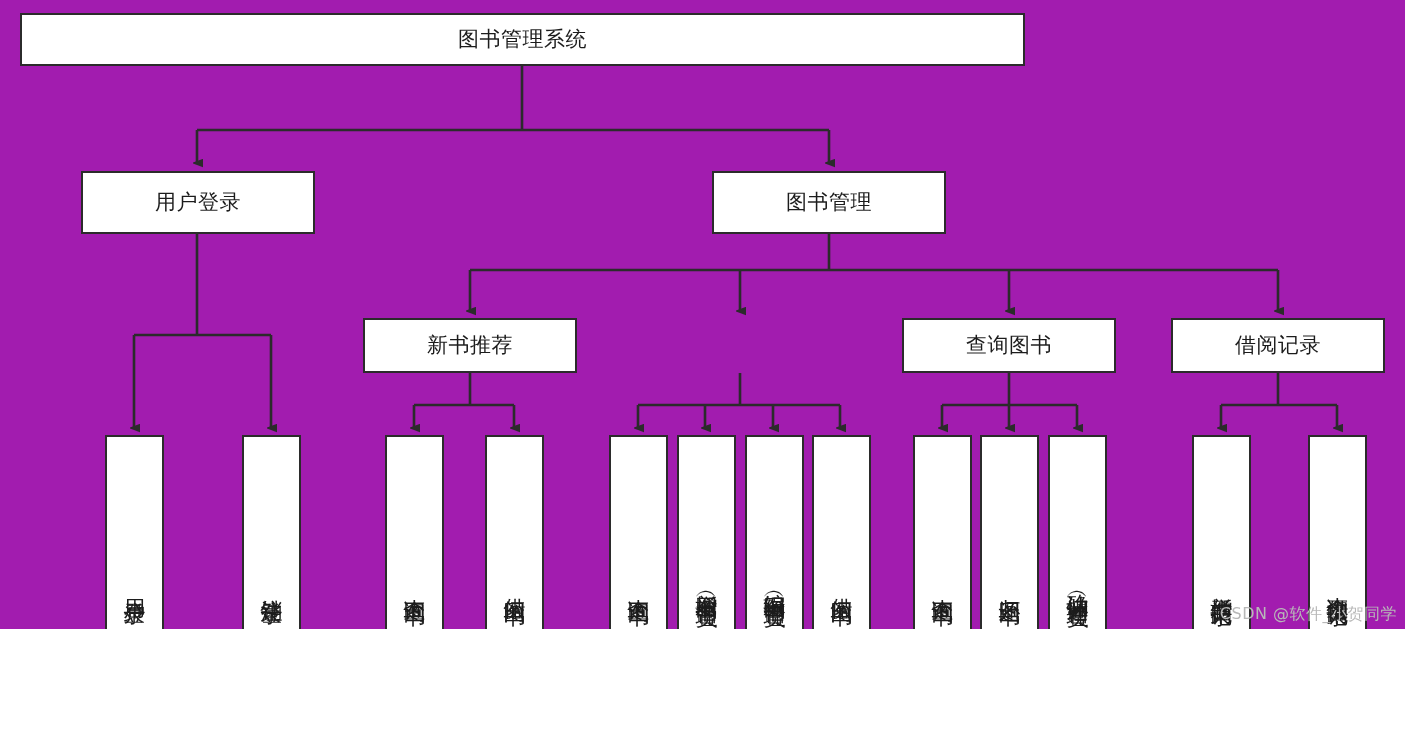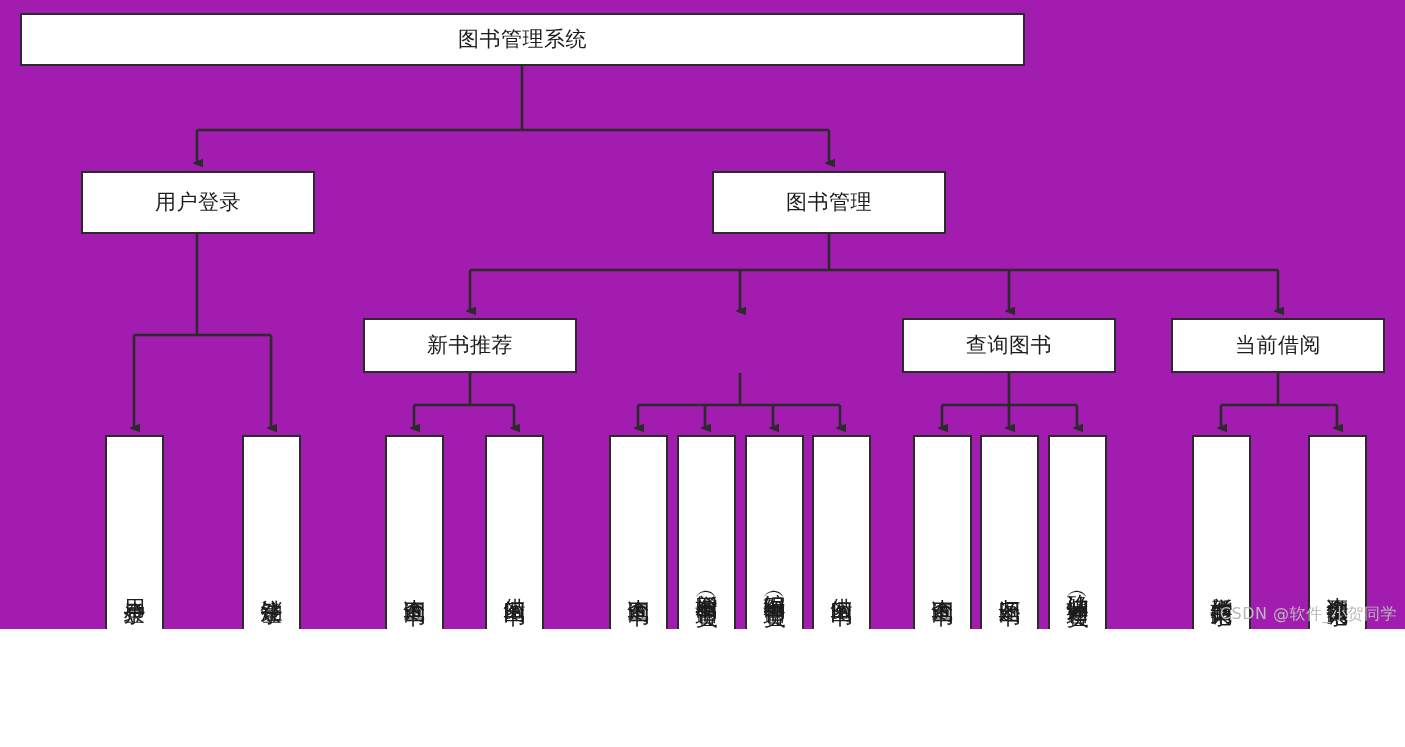--- a/index.html
+++ b/index.html
@@ -135,21 +135,21 @@
     <span class="node-label">新书推荐</span>
   </div>
 
   <div class="node h-node" style="left:712px; top:171px; width:234px; height:63px;">
     <span class="node-label">图书管理</span>
   </div>
   <div class="node h-node" style="left:902px; top:318px; width:214px; height:55px;">
     <span class="node-label">查询图书</span>
   </div>
   <div class="node h-node" style="left:1171px; top:318px; width:214px; height:55px;">
-    <span class="node-label">当前借阅</span>
+    <span class="node-label">借阅记录</span>
   </div>
 
   <div class="node leaf" style="left:105px; top:435px; width:59px; height:300px;">
     <span class="node-label">用户登录</span>
   </div>
   <div class="node leaf" style="left:242px; top:435px; width:59px; height:300px;">
     <span class="node-label">注销登录</span>
   </div>
 
   <div class="node leaf" style="left:385px; top:435px; width:59px; height:300px;">

